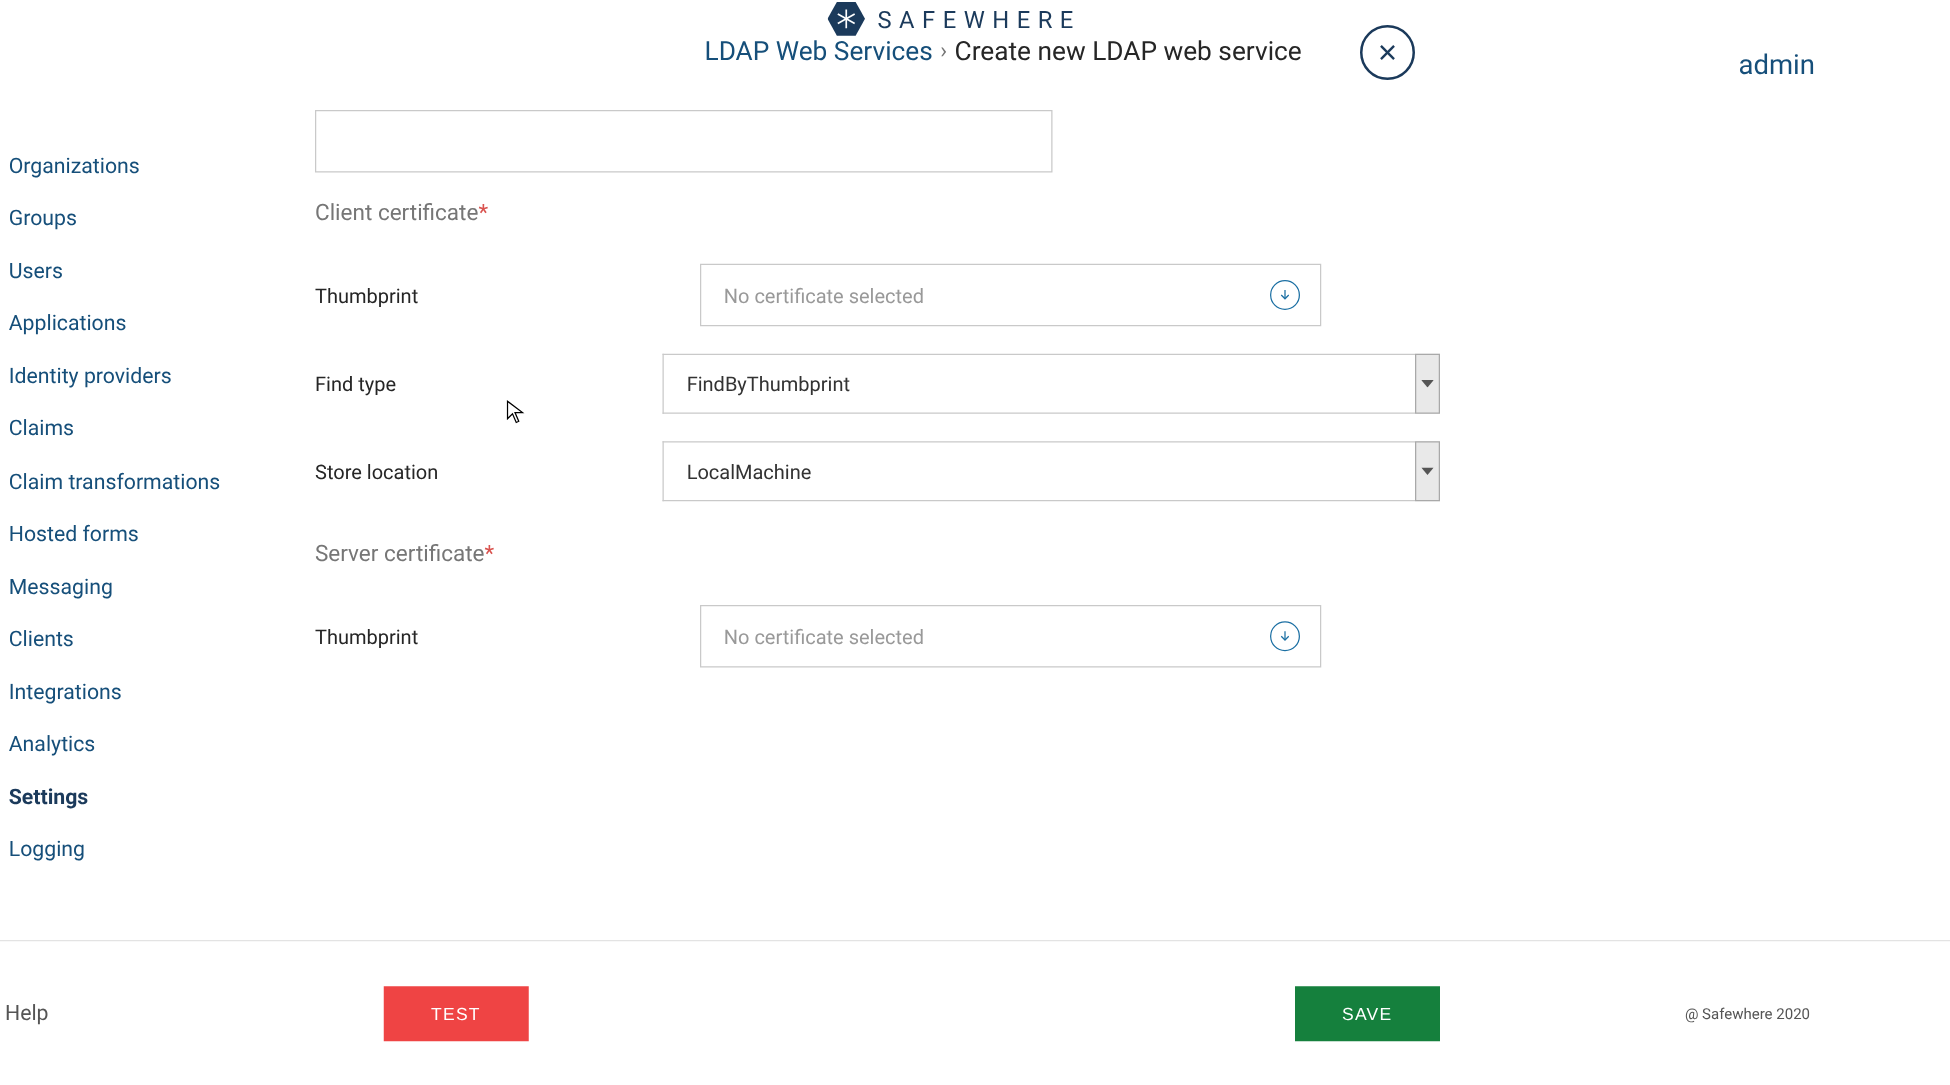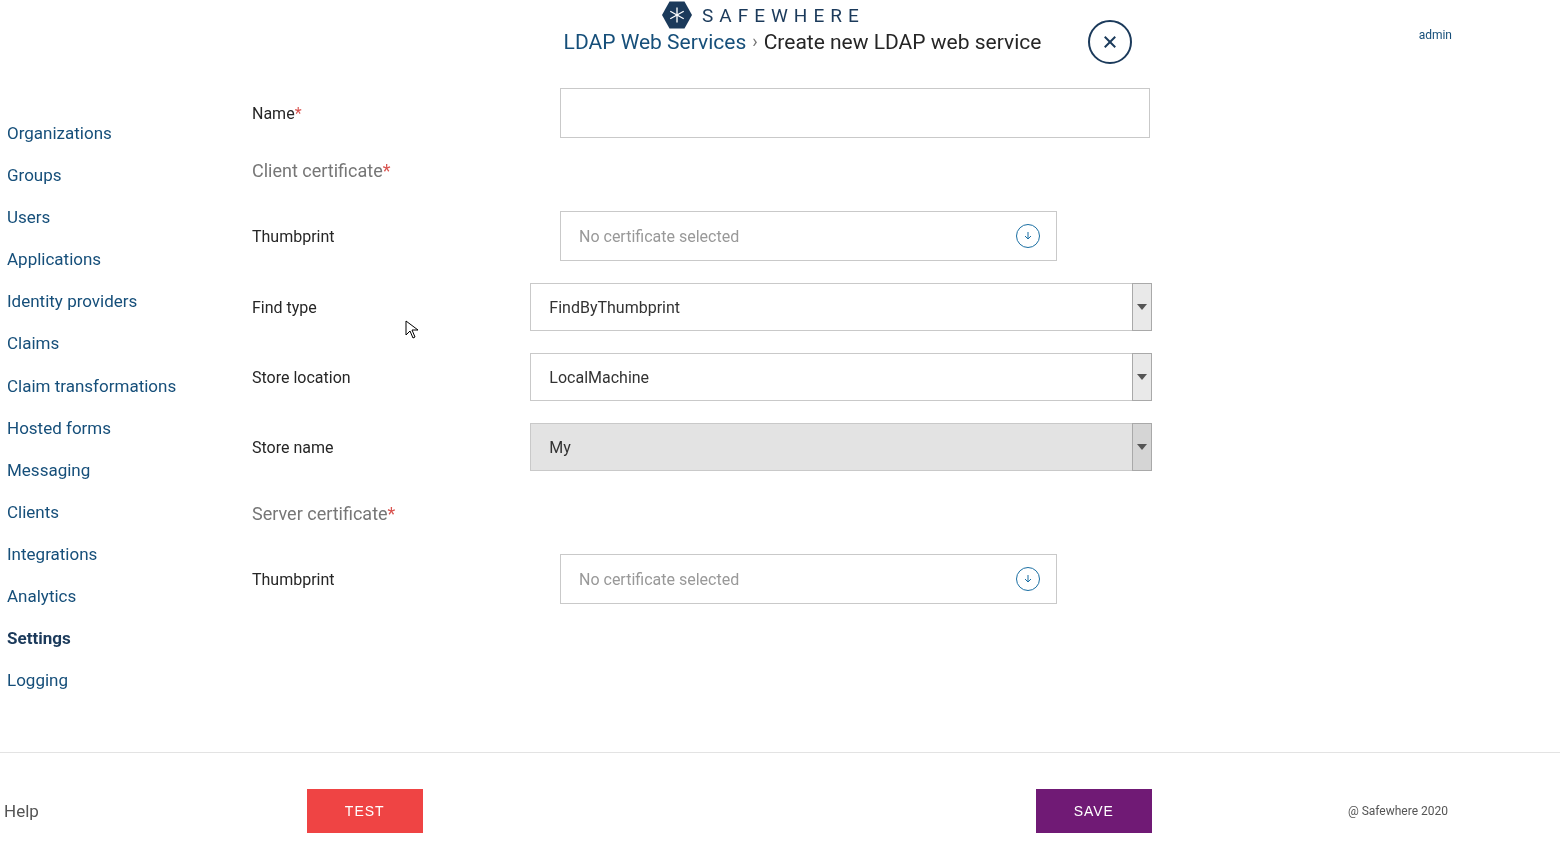--- a/index.html
+++ b/index.html
@@ -83,23 +83,23 @@
     }
     .close-btn svg {
       width: 18px;
       height: 18px;
       stroke: #1b3a5b;
       stroke-width: 2.5;
     }
     .user-link {
       position: absolute;
       right: 108px;
-      top: 28px;
+      top: 40px;
       color: #164f7a;
-      font-size: 12px;
+      font-size: 22px;
     }
     .sidebar {
       position: absolute;
       left: 7px;
       top: 112px;
       width: 220px;
     }
     .sidebar-item {
       color: #164f7a;
       font-size: 17px;
@@ -250,21 +250,21 @@
       letter-spacing: 1px;
       cursor: pointer;
       border: none;
       color: #fff;
     }
     .btn-test {
       background: #ef4444;
       margin-left: 268px;
     }
     .btn-save {
-      background: #701a75;
+      background: #15803d;
       margin-left: auto;
     }
     .copyright {
       margin-left: 196px;
       margin-right: 104px;
       color: #555;
       font-size: 12px;
     }
     .cursor-pointer {
       position: absolute;
@@ -313,23 +313,20 @@
     <div class="sidebar-item">Messaging</div>
     <div class="sidebar-item">Clients</div>
     <div class="sidebar-item">Integrations</div>
     <div class="sidebar-item">Analytics</div>
     <div class="sidebar-item active">Settings</div>
     <div class="sidebar-item">Logging</div>
   </div>
 
 <div class="content">
   <div class="form-row">
-    <div class="form-label">
-      <span>Name</span><span class="required">*</span>
-    </div>
     <input type="text" class="text-input" value="" style="">
   </div>
 
   <div class="section-header">
     <span>Client certificate</span><span class="required">*</span>
   </div>
 
   <div class="form-row">
     <div class="form-label">Thumbprint</div>
     <div class="cert-input-wrapper">
@@ -360,31 +357,20 @@
     <div class="select-wrapper">
       <div class="select-display">LocalMachine</div>
       <div class="select-arrow">
         <svg viewBox="0 0 10 6">
             <polygon points="0,0 10,0 5,6"></polygon>
           </svg>
       </div>
     </div>
   </div>
 
-  <div class="form-row">
-    <div class="form-label">Store name</div>
-    <div class="select-wrapper disabled">
-      <div class="select-display">My</div>
-      <div class="select-arrow">
-        <svg viewBox="0 0 10 6">
-            <polygon points="0,0 10,0 5,6"></polygon>
-          </svg>
-      </div>
-    </div>
-  </div>
 
   <div class="section-header" style="margin-top:32px;">
     <span>Server certificate</span><span class="required">*</span>
   </div>
 
   <div class="form-row">
     <div class="form-label">Thumbprint</div>
     <div class="cert-input-wrapper">
       <span class="cert-placeholder-text">No certificate selected</span>
       <div class="download-icon">

